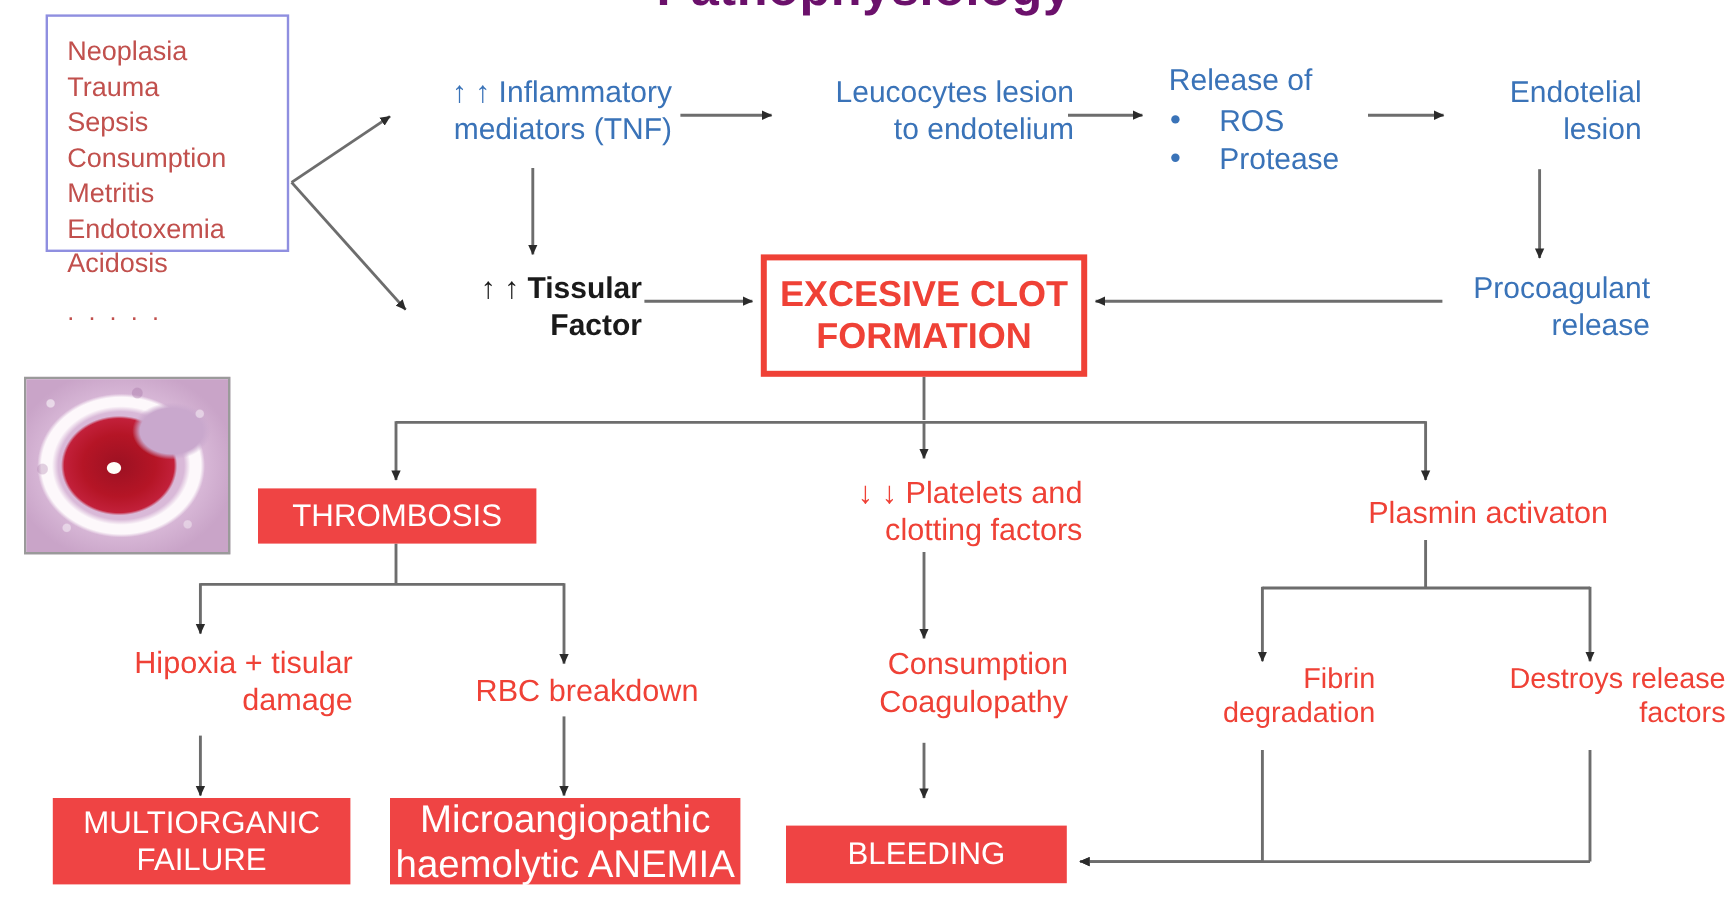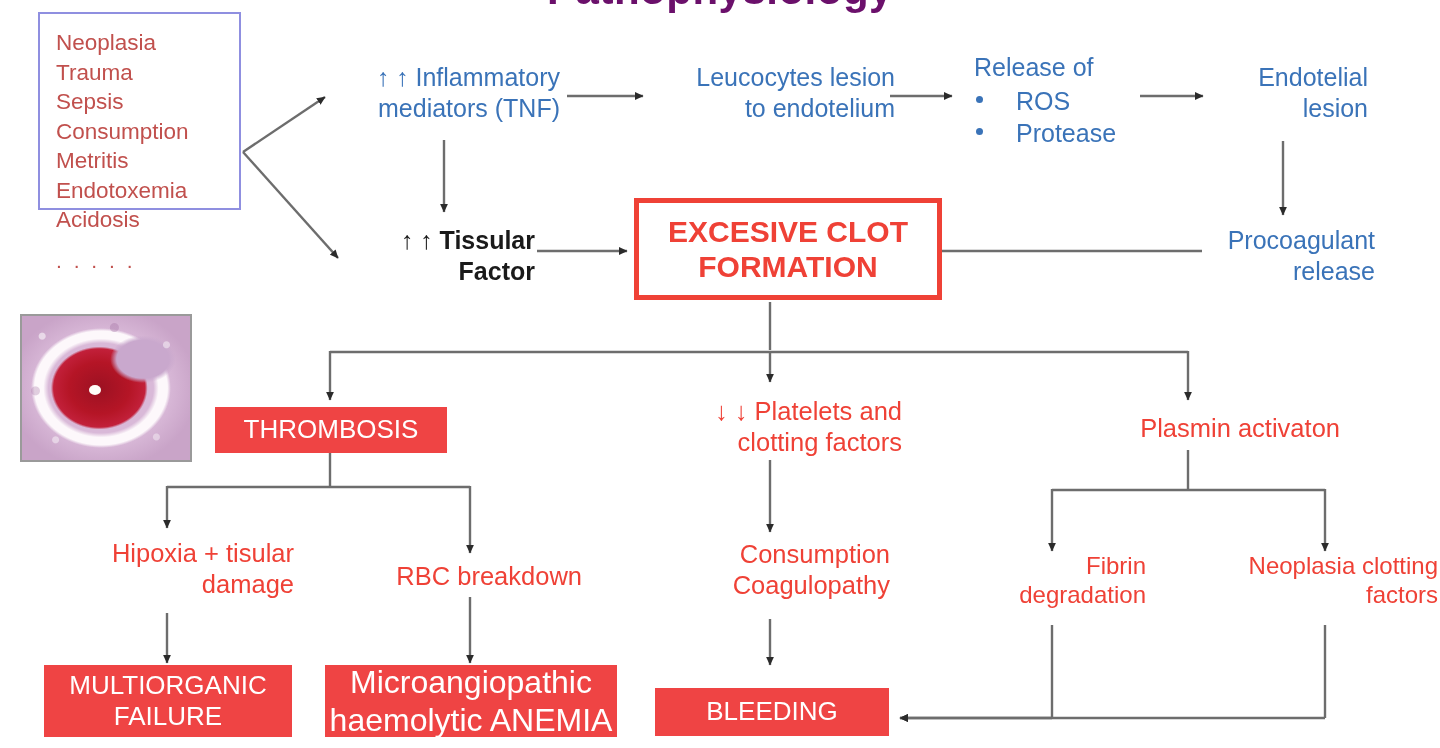--- a/index.html
+++ b/index.html
@@ -229,21 +229,21 @@
       <li><span class="bullet"></span><span>Protease</span></li>
     </ul>
   </div>
 
   <div class="abs node blue" style="left:1200px; top:62px; width:168px;">Endotelial
 lesion</div>
 
   <div class="abs node black" style="left:355px; top:225px; width:180px;">↑ ↑ Tissular
 Factor</div>
 
-  <div class="abs boxout" style="left:634px; top:198px; width:308px; height:102px; font-size:30px;">EXCESIVE CLOT
+  <div class="abs boxout" style="left:634px; top:212px; width:272px; height:102px; font-size:30px;">EXCESIVE CLOT
 FORMATION</div>
 
   <div class="abs node blue" style="left:1195px; top:225px; width:180px;">Procoagulant
 release</div>
 
   <div class="abs boxfill" style="left:215px; top:407px; width:232px; height:46px; font-size:26px;">THROMBOSIS</div>
 
   <div class="abs node red" style="left:640px; top:396px; width:262px;">↓ ↓ Platelets and
 clotting factors</div>
 
@@ -253,21 +253,21 @@
 damage</div>
 
   <div class="abs node red" style="left:650px; top:539px; width:240px;">Consumption
 Coagulopathy</div>
 
   <div class="abs node red" style="left:360px; top:561px; width:222px;">RBC breakdown</div>
 
   <div class="abs node red" style="left:960px; top:551px; width:186px; font-size:24px;">Fibrin
 degradation</div>
 
-  <div class="abs node red" style="left:1212px; top:551px; width:226px; font-size:24px;">Neoplasia clotting
+  <div class="abs node red" style="left:1212px; top:551px; width:226px; font-size:24px;">Destroys release
 factors</div>
 
   <div class="abs boxfill" style="left:44px; top:665px; width:248px; height:72px; font-size:26px;">MULTIORGANIC
 FAILURE</div>
 
   <div class="abs boxfill" style="left:325px; top:665px; width:292px; height:72px; font-size:32px;">Microangiopathic
 haemolytic ANEMIA</div>
 
   <div class="abs boxfill" style="left:655px; top:688px; width:234px; height:48px; font-size:26px;">BLEEDING</div>
 

